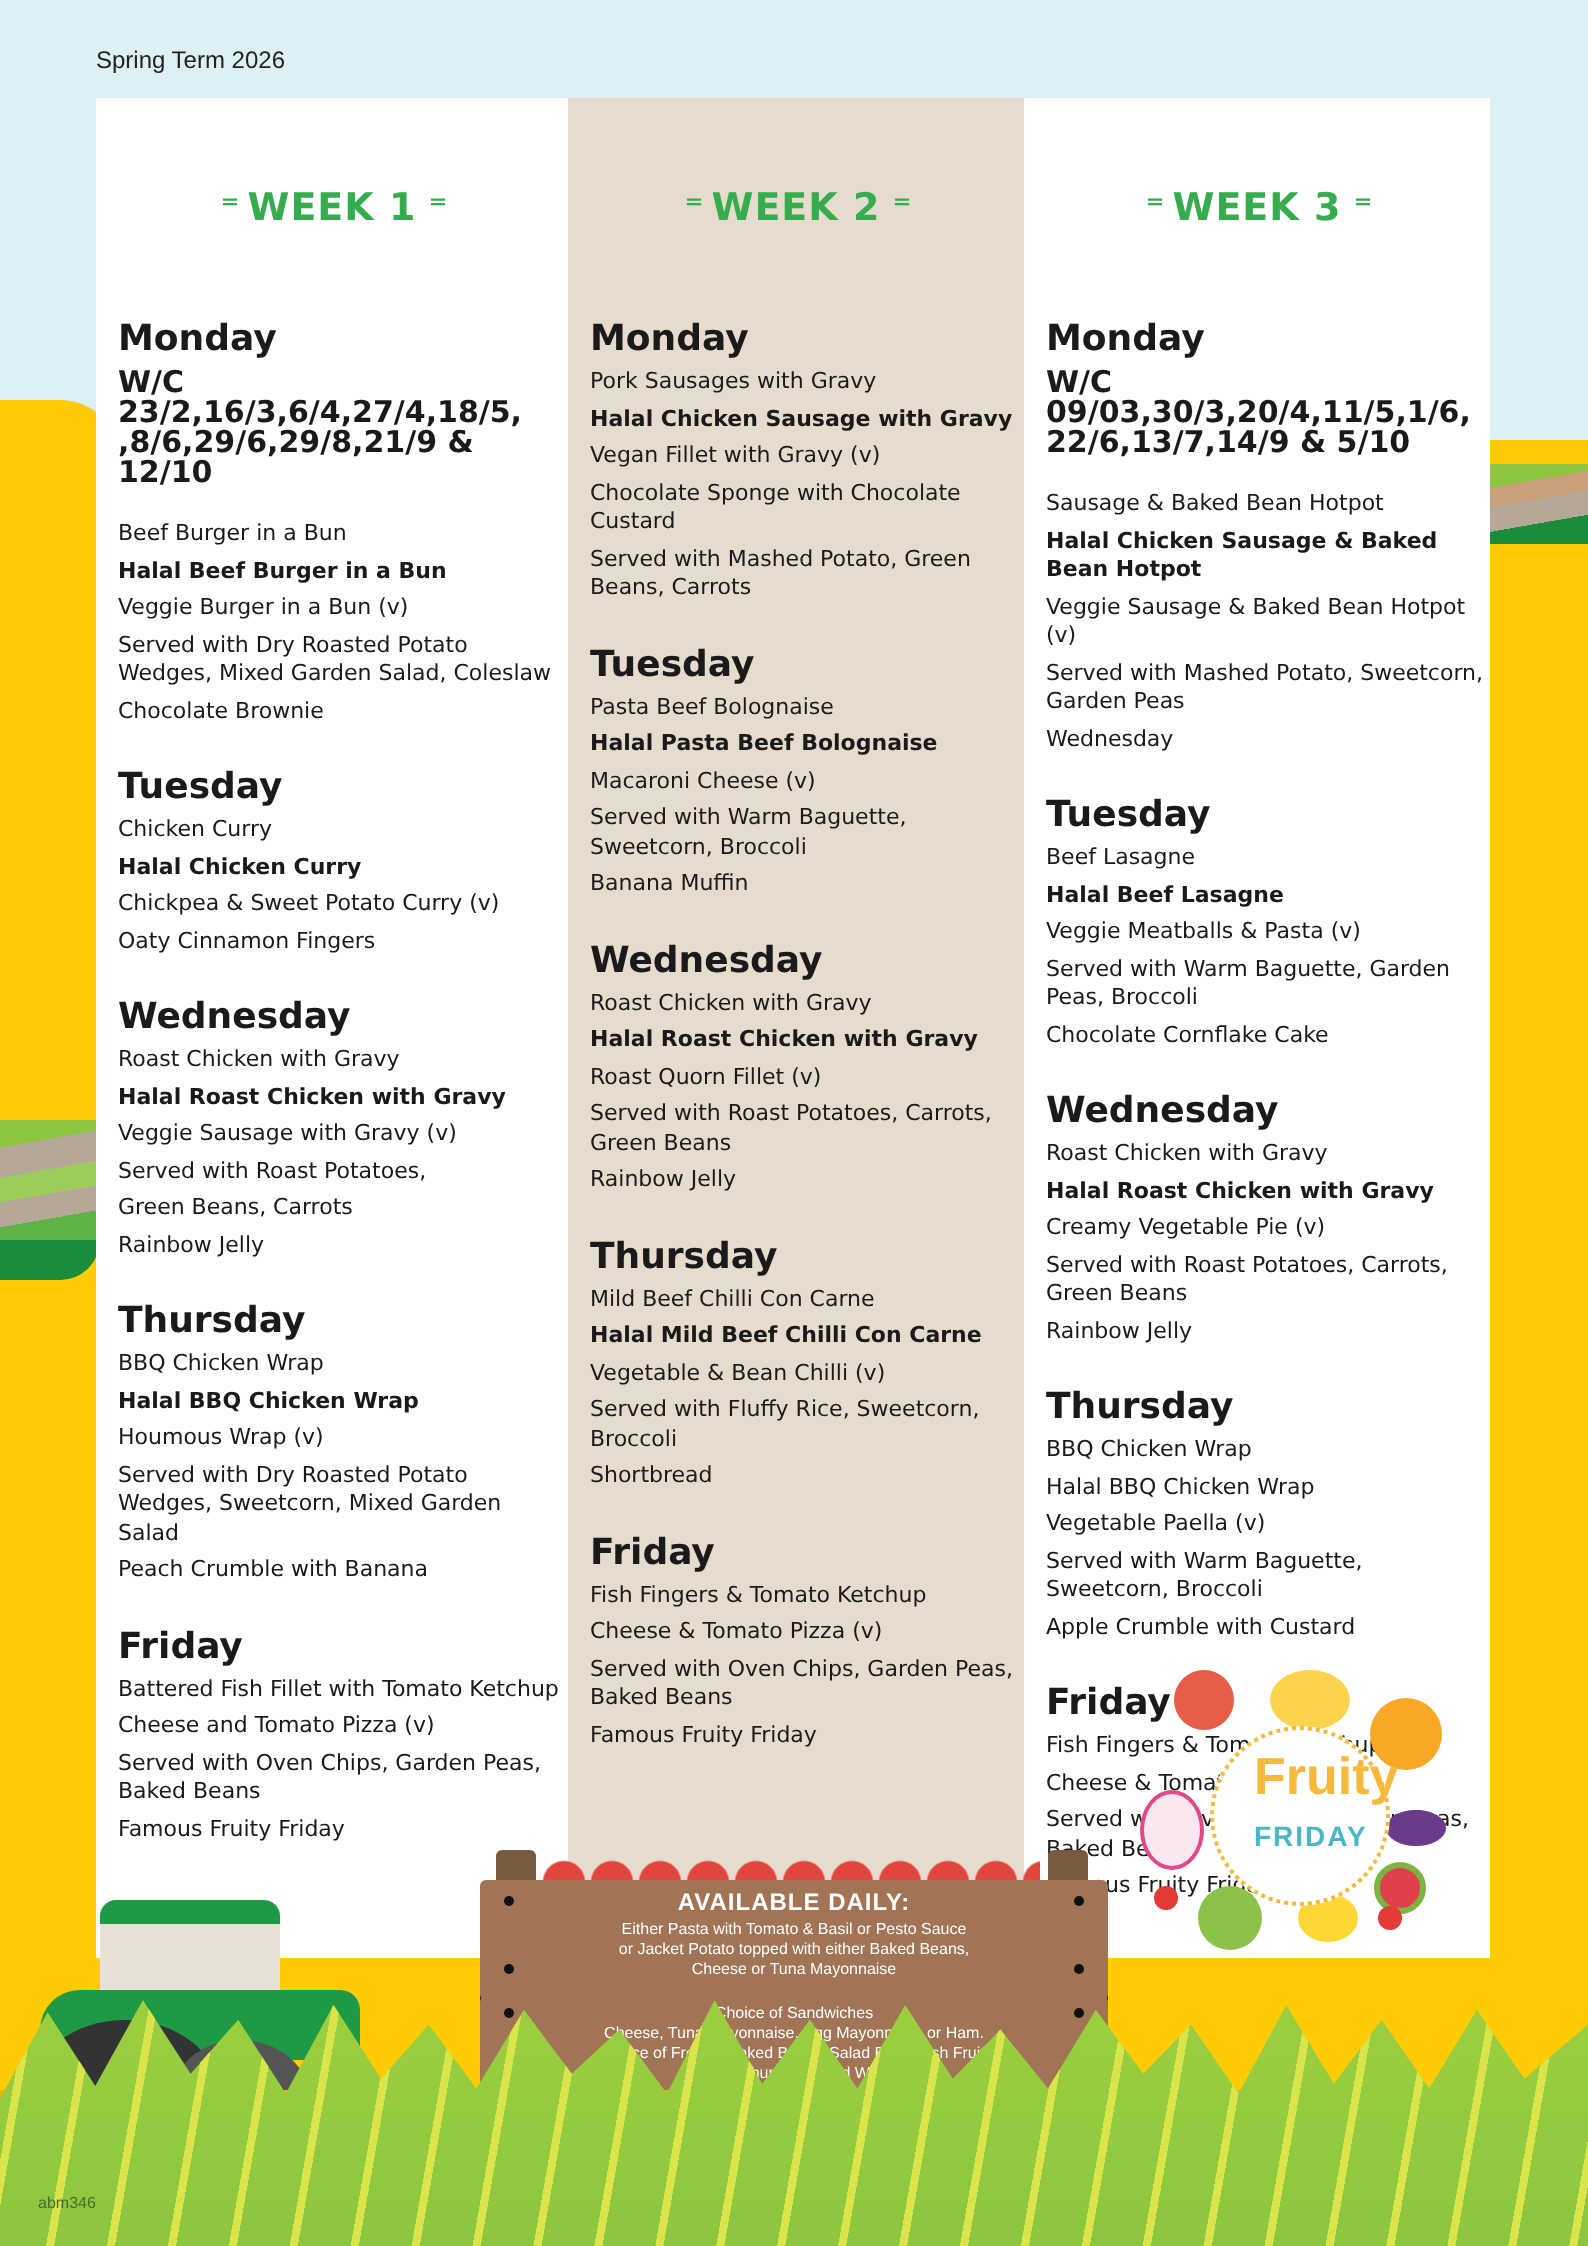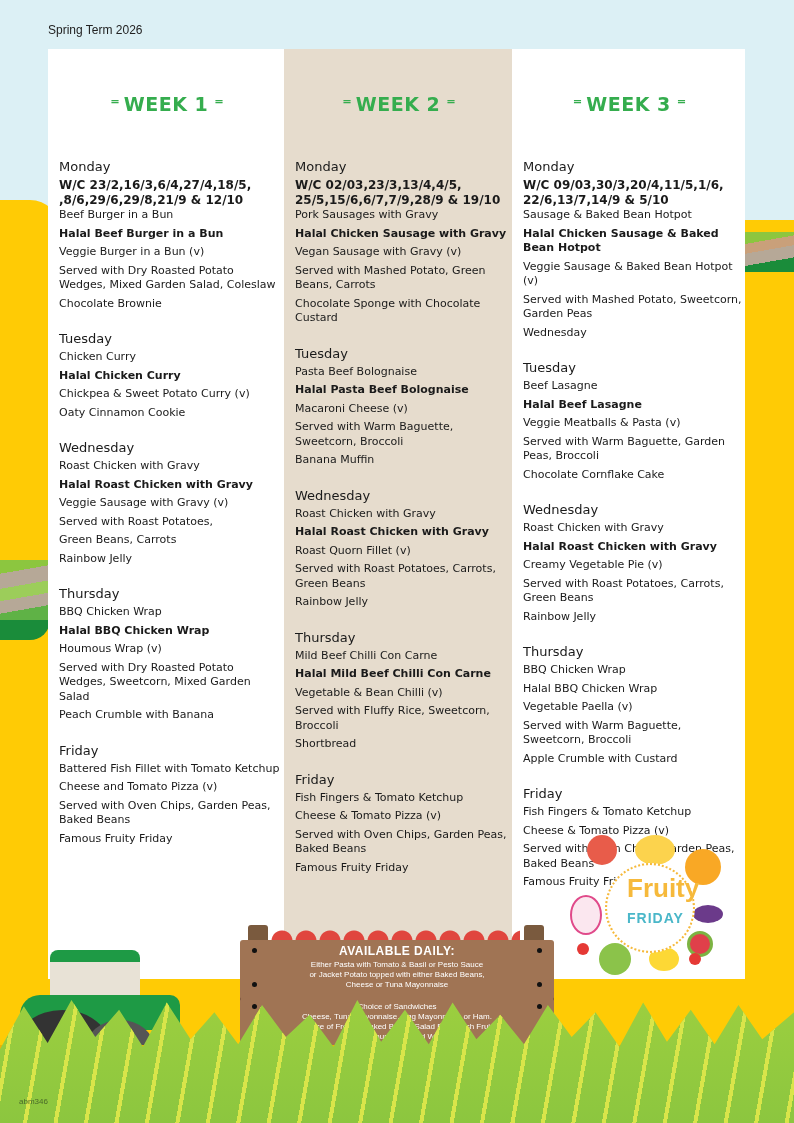--- a/index.html
+++ b/index.html
@@ -45,22 +45,22 @@
       height: 110px;
       display: flex; align-items: center; justify-content: center;
       padding-right: 11px;
     }
     .week-title .burst { color: #35ad4e; font-size: 18px; font-weight: bold; letter-spacing: -2px; }
     .week-title .wt {
       color: #35ad4e; font-family: "DejaVu Sans", sans-serif; font-weight: bold;
       font-size: 19px; letter-spacing: 0.5px; margin: 0 6px;
     }
     .day { margin-bottom: 20px; }
-    .day-name { font-weight: normal; font-size: 13px; margin-bottom: 4px; font-family: "DejaVu Sans", sans-serif; }
-    .wc { font-weight: bold; font-size: 12px; line-height: 15px; margin-bottom: 0; font-family: "DejaVu Sans", sans-serif; }
+    .day-name { font-weight: bold; font-size: 18px; margin-bottom: 4px; font-family: "DejaVu Sans", sans-serif; }
+    .wc { font-weight: bold; font-size: 15px; line-height: 15px; margin-bottom: 16px; font-family: "DejaVu Sans", sans-serif; }
     .item { font-size: 11px; line-height: 14.5px; margin-bottom: 4px; font-family: "DejaVu Sans", sans-serif; }
     .item.bold { font-weight: bold; }
     .w1 .day:first-of-type, .w2 .day:first-of-type, .w3 .day:first-of-type {}
     
     .crate { position: absolute; left: 240px; top: 925px; width: 314px; height: 140px; }
     .crate .apples {
       position: absolute; left: 30px; top: 0; width: 250px; height: 24px;
       background: radial-gradient(circle at 12px 16px, #e0463e 10px, transparent 11px) repeat-x;
       background-size: 24px 24px;
     }
@@ -134,21 +134,21 @@
         <div class="item bold">Halal Beef Burger in a Bun</div>
         <div class="item">Veggie Burger in a Bun (v)</div>
         <div class="item">Served with Dry Roasted Potato Wedges, Mixed Garden Salad, Coleslaw</div>
         <div class="item">Chocolate Brownie</div>
       </div>
       <div class="day">
         <div class="day-name">Tuesday</div>
         <div class="item">Chicken Curry</div>
         <div class="item bold">Halal Chicken Curry</div>
         <div class="item">Chickpea &amp; Sweet Potato Curry (v)</div>
-        <div class="item">Oaty Cinnamon Cookie</div>
+        <div class="item">Oaty Cinnamon Fingers</div>
       </div>
       <div class="day">
         <div class="day-name">Wednesday</div>
         <div class="item">Roast Chicken with Gravy</div>
         <div class="item bold">Halal Roast Chicken with Gravy</div>
         <div class="item">Veggie Sausage with Gravy (v)</div>
         <div class="item">Served with Roast Potatoes,</div>
         <div class="item">Green Beans, Carrots</div>
         <div class="item">Rainbow Jelly</div>
       </div>
@@ -172,26 +172,25 @@
 
 <section class="panel w2">
   <div class="week-title">
     <span class="burst">⁼</span>
     <span class="wt">WEEK 2</span>
     <span class="burst">⁼</span>
   </div>
   <div class="days">
       <div class="day">
         <div class="day-name">Monday</div>
-        <div class="wc">W/C 02/03,23/3,13/4,4/5, 25/5,15/6,6/7,7/9,28/9 &amp; 19/10</div>
         <div class="item">Pork Sausages with Gravy</div>
         <div class="item bold">Halal Chicken Sausage with Gravy</div>
-        <div class="item">Vegan Sausage with Gravy (v)</div>
+        <div class="item">Vegan Fillet with Gravy (v)</div>
+        <div class="item">Chocolate Sponge with Chocolate Custard</div>
         <div class="item">Served with Mashed Potato, Green Beans, Carrots</div>
-        <div class="item">Chocolate Sponge with Chocolate Custard</div>
       </div>
       <div class="day">
         <div class="day-name">Tuesday</div>
         <div class="item">Pasta Beef Bolognaise</div>
         <div class="item bold">Halal Pasta Beef Bolognaise</div>
         <div class="item">Macaroni Cheese (v)</div>
         <div class="item">Served with Warm Baguette, Sweetcorn, Broccoli</div>
         <div class="item">Banana Muffin</div>
       </div>
       <div class="day">

